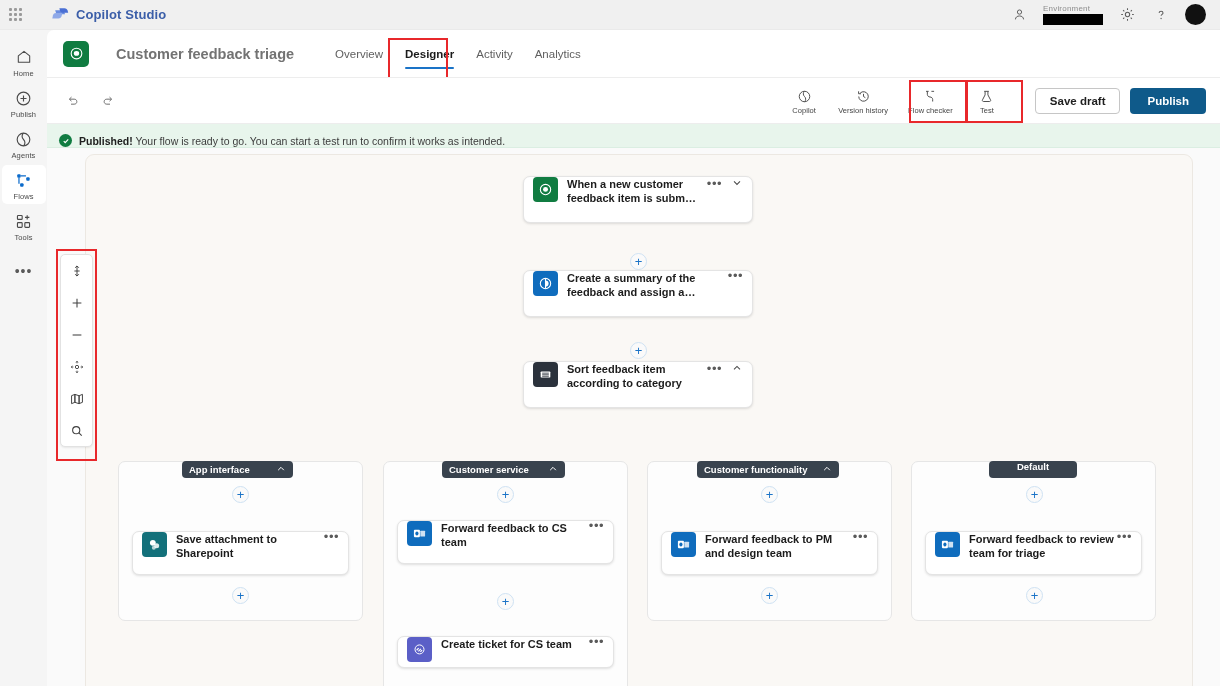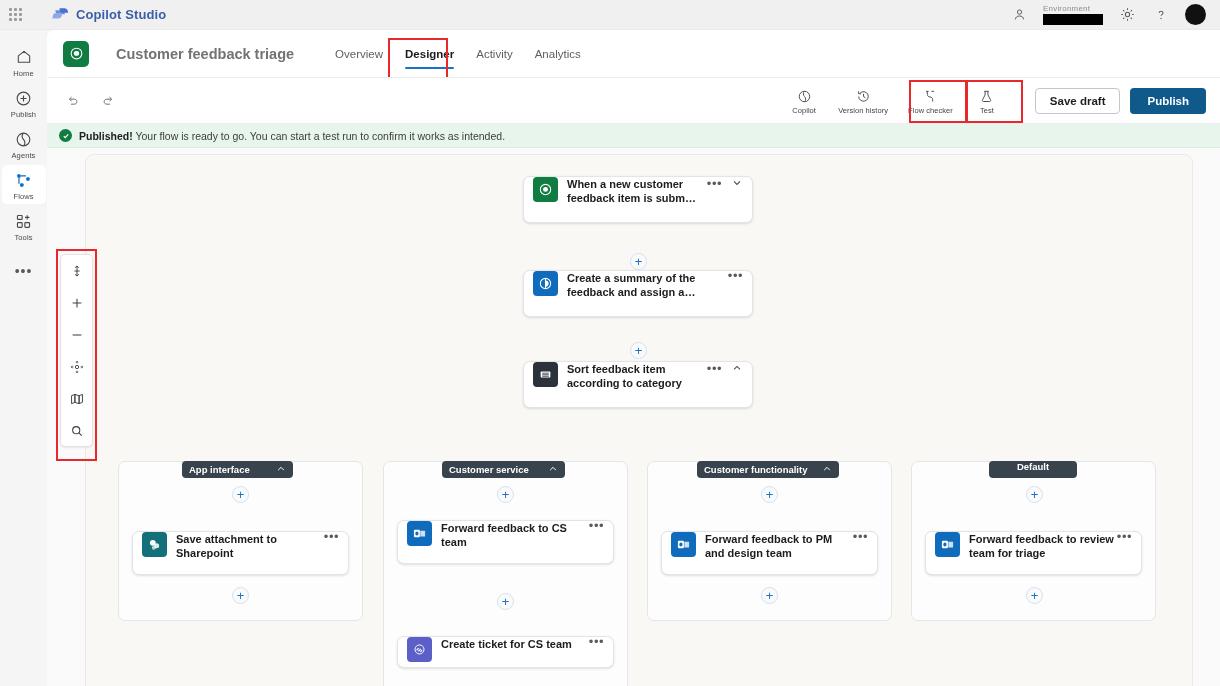--- a/index.html
+++ b/index.html
@@ -97,21 +97,21 @@
   }
   .btn-publish {
     font-size: 11.5px; color: #fff; background: #0f5a8a; border: none;
     border-radius: 4px; padding: 7px 17px; cursor: pointer; margin-left: 8px;
     font-family: inherit; font-weight: 600;
   }
   .tb-highlight { position: absolute; border: 2px solid #e8282b; pointer-events: none; top: 2px; height: 43px; }
 
   
   .banner {
-    height: 24px; background: #e8f5ec; display: flex; align-items: center;
+    height: 24px; background: #e8f5ec; display: flex; align-items: flex-end;
     padding: 0 12px; gap: 7px; border-bottom: 1px solid #dbeee2;
   }
   .banner-ic { width: 13px; height: 13px; border-radius: 50%; background: #107c41;
     display: flex; align-items: center; justify-content: center; flex: none; }
   .banner-txt { font-size: 10.5px; color: #3c3c3c; }
   .banner-txt b { font-weight: 700; color: #202020; }
 
   
   .canvas { position: relative; width: 1173px; height: 560px; background: #fafafa; overflow: hidden; }
   .canvas-svg { position: absolute; inset: 0; width: 1173px; height: 560px; pointer-events: none; }

